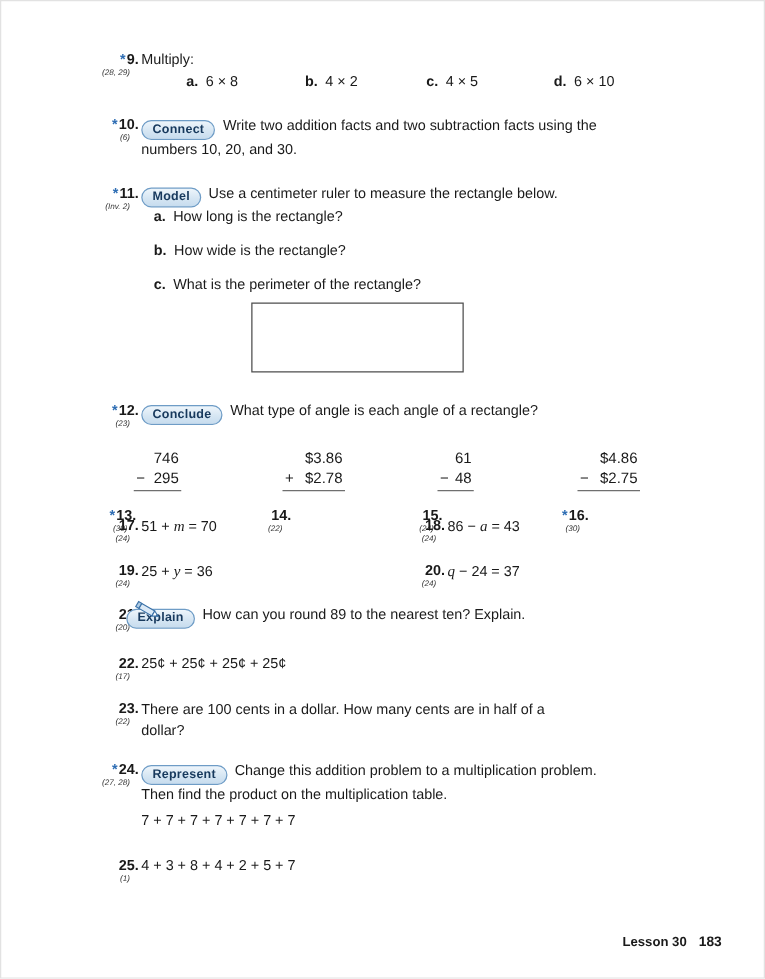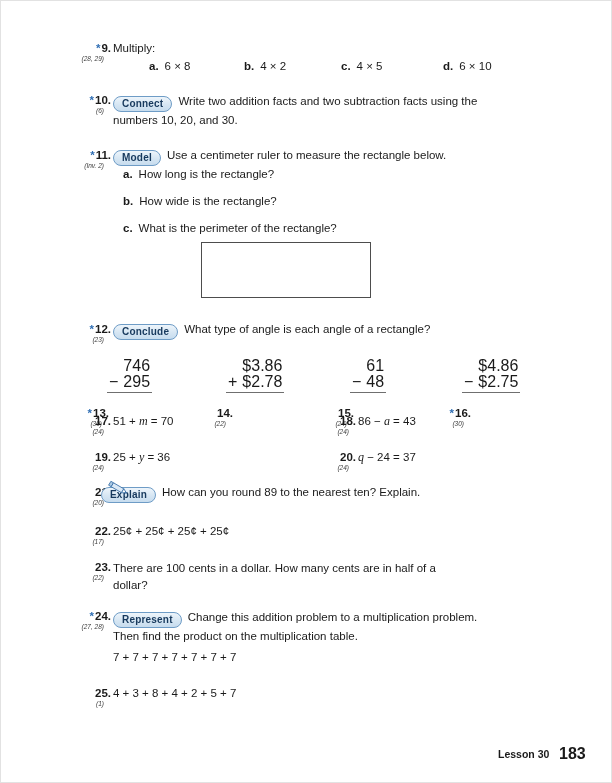--- a/index.html
+++ b/index.html
@@ -43,35 +43,35 @@
   .sub b, .optlabel { font-weight:bold; margin-right:6px; }
   .opt { position:absolute; top:18px; white-space:nowrap; line-height:14px; }
   .mvar { font-style:italic; font-family:"Liberation Serif", serif; font-size:12px; }
   .rect-figure {
     position:absolute; left:200px; top:241px; width:170px; height:56px;
     border:1.5px solid #4d4d4d; background:#ffffff;
   }
   .vrow { position:absolute; left:0; top:0; width:612px; }
   .vprob { position:absolute; top:0; }
   .vprob .pnum { left:0; width:46px;margin-top:48px; }
-  .vmath { position:absolute; top:0; font-size:16px; line-height:16px; }
+  .vmath { position:absolute; top:0; font-size:12px; line-height:16px; }
   .vmath .vtop { text-align:right; padding:0 2px 0 2px; }
   .vmath .vbot {
     display:flex; justify-content:space-between; gap:5px;
     border-bottom:1.6px solid #6f6f6f; padding:0 2px 2px 2px;
   }
   .eq { white-space:nowrap; line-height:14px; }
   .pencil-icon { position:absolute; z-index:2; }
   .center-expr { position:absolute; left:112px; width:345px; line-height:14px; }
   .footer {
     position:absolute; top:746px; left:0; width:612px;
     font-size:10.5px; line-height:14px;
   }
   .footer .lesson { position:absolute; left:497px; font-weight:bold; }
-  .footer .pageno { position:absolute; left:558px; font-weight:bold; font-size:16px; }
+  .footer .pageno { position:absolute; left:558px; font-weight:bold; font-size:11px; }
 </style>
 </head>
 <body>
 
 <div class="page">
 
   <div class="prob" style="top:40px">
     <div class="pnum">
       <span class="star">*</span><span>9.</span>
       <span class="ref">(28, 29)</span>

